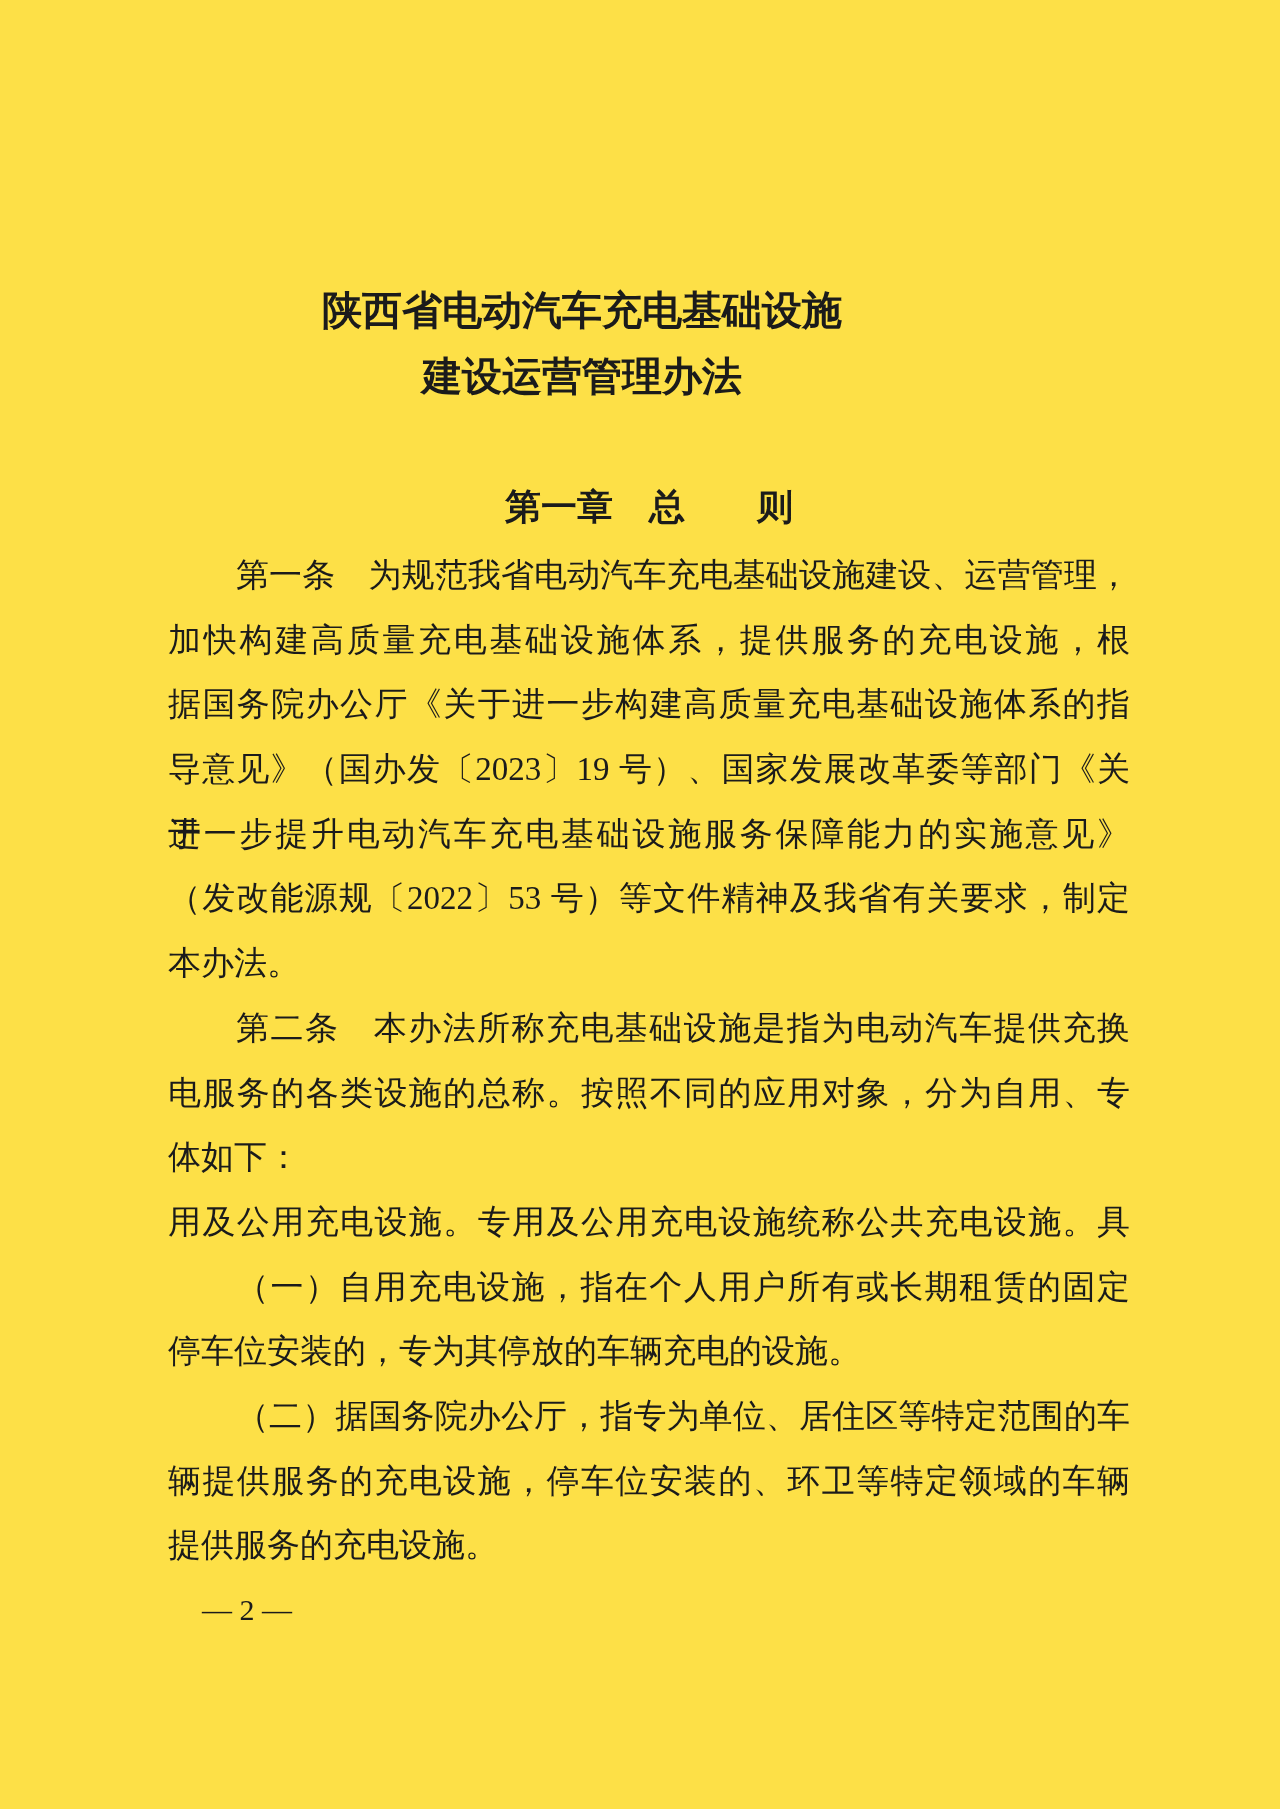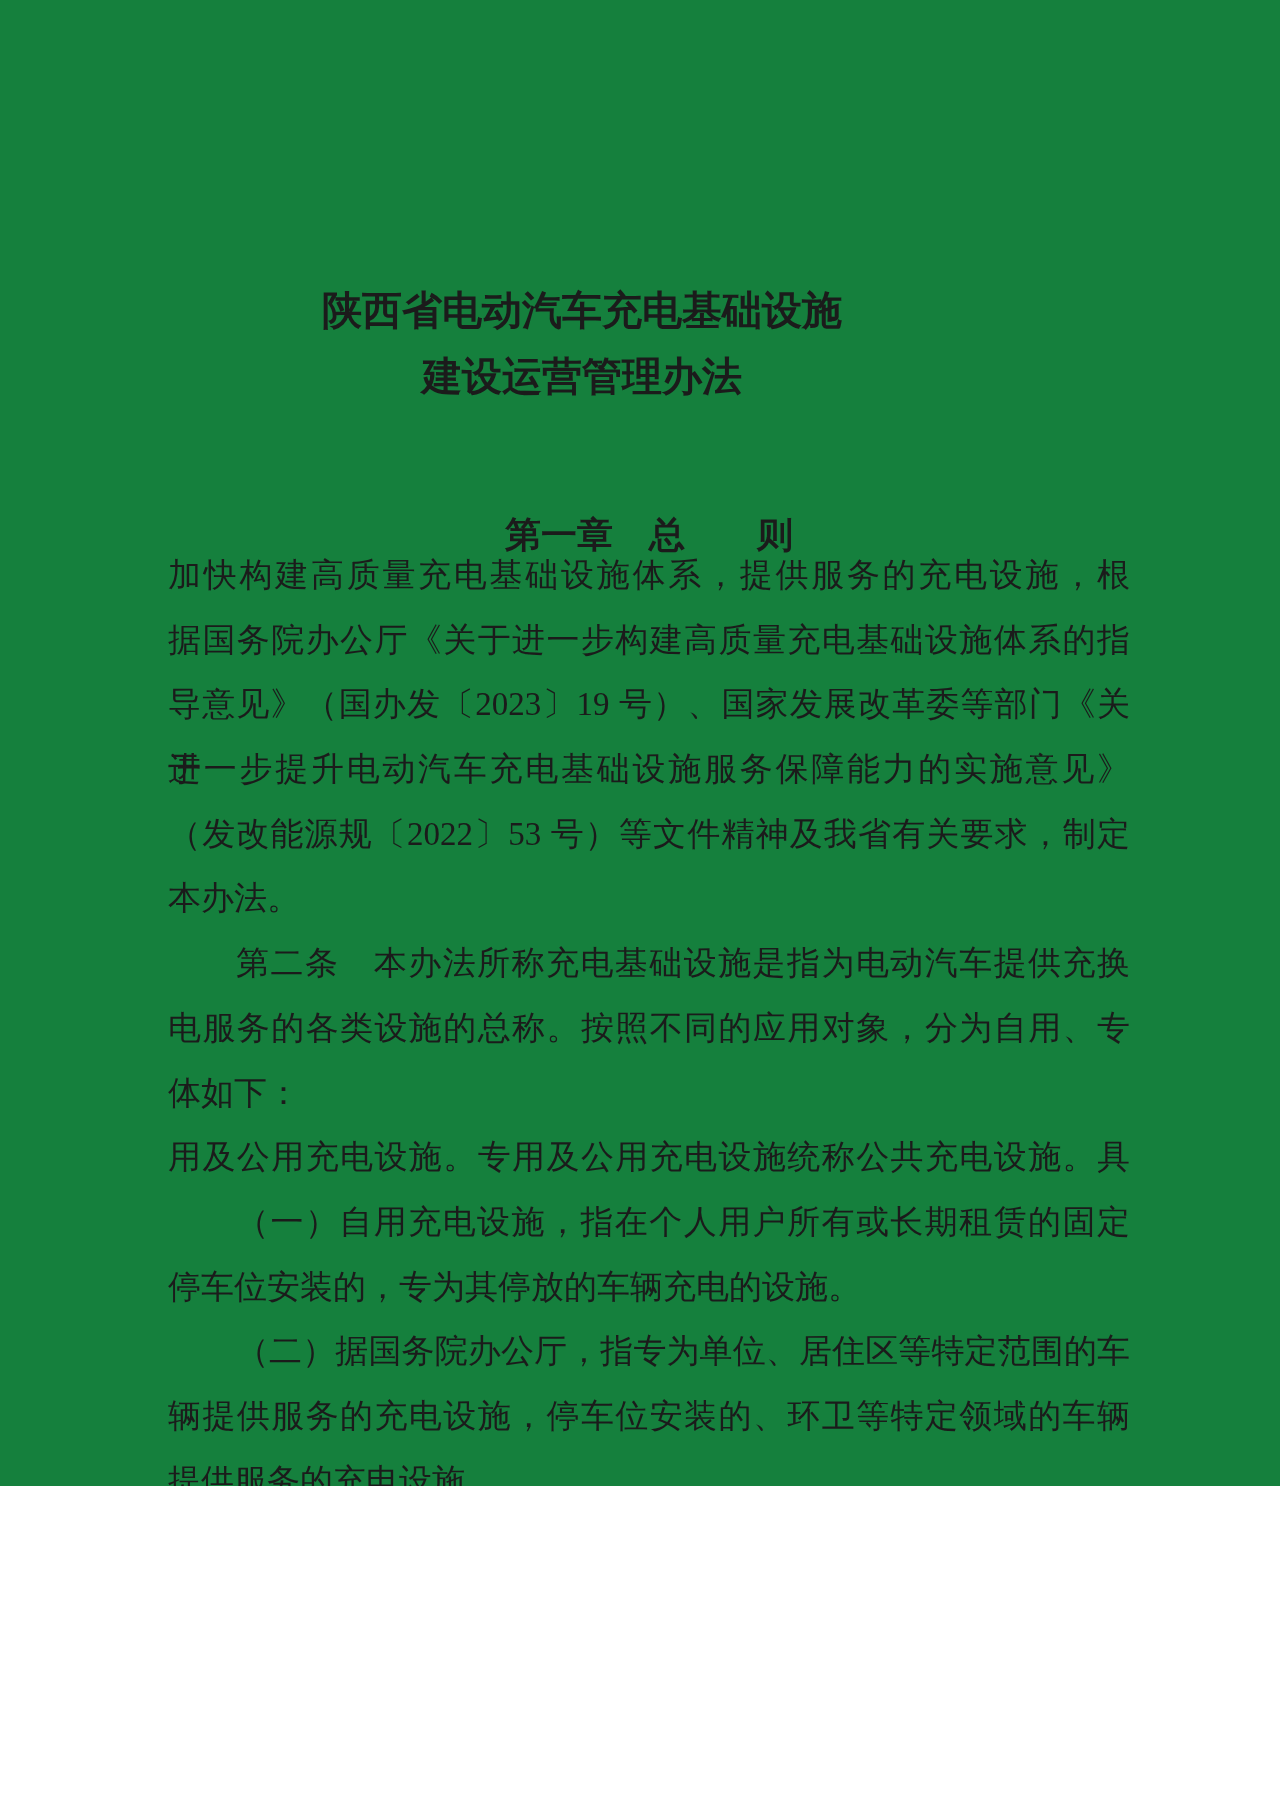--- a/index.html
+++ b/index.html
@@ -3,22 +3,22 @@
 <meta charset="utf-8">
 <style>
   html, body {
     margin: 0;
     padding: 0;
     background: #ffffff;
   }
   .page {
     position: relative;
     width: 1280px;
-    height: 1486px;
-    background: #15803d;
+    height: 1809px;
+    background: #fde047;
     color: #1b1b1b;
     font-family: "Liberation Serif", serif;
     overflow: hidden;
   }
   .doc-title {
     position: absolute;
     left: 0;
     top: 278px;
     width: 1164px;           
     text-align: center;
@@ -31,21 +31,20 @@
     position: absolute;
     left: 168px;
     top: 482px;
     width: 962px;
     text-align: center;
     font-family: "Liberation Sans", sans-serif;
     font-weight: bold;
     font-size: 36px;
     line-height: 50px;
     white-space: pre;
-    margin-top: 28px;
   }
   .body-text {
     position: absolute;
     left: 168px;
     top: 543px;
     width: 962px;
     font-size: 33px;
     line-height: 64.7px;
   }
   .line {
@@ -75,20 +74,21 @@
 <div class="page">
 
   <div class="doc-title">
     <div>陕西省电动汽车充电基础设施</div>
     <div>建设运营管理办法</div>
   </div>
 
   <div class="chapter-heading">第一章　总　　则</div>
 
   <div class="body-text">
+    <div class="line indent">第一条　为规范我省电动汽车充电基础设施建设、运营管理，</div>
     <div class="line">加快构建高质量充电基础设施体系，提供服务的充电设施，根</div>
     <div class="line">据国务院办公厅《关于进一步构建高质量充电基础设施体系的指</div>
     <div class="line">导意见》（国办发〔2023〕19 号）、国家发展改革委等部门《关于</div>
     <div class="line">进一步提升电动汽车充电基础设施服务保障能力的实施意见》</div>
     <div class="line">（发改能源规〔2022〕53 号）等文件精神及我省有关要求，制定</div>
     <div class="line short">本办法。</div>
     <div class="line indent">第二条　本办法所称充电基础设施是指为电动汽车提供充换</div>
     <div class="line">电服务的各类设施的总称。按照不同的应用对象，分为自用、专</div>
     <div class="line short">体如下：</div>
     <div class="line">用及公用充电设施。专用及公用充电设施统称公共充电设施。具</div>

